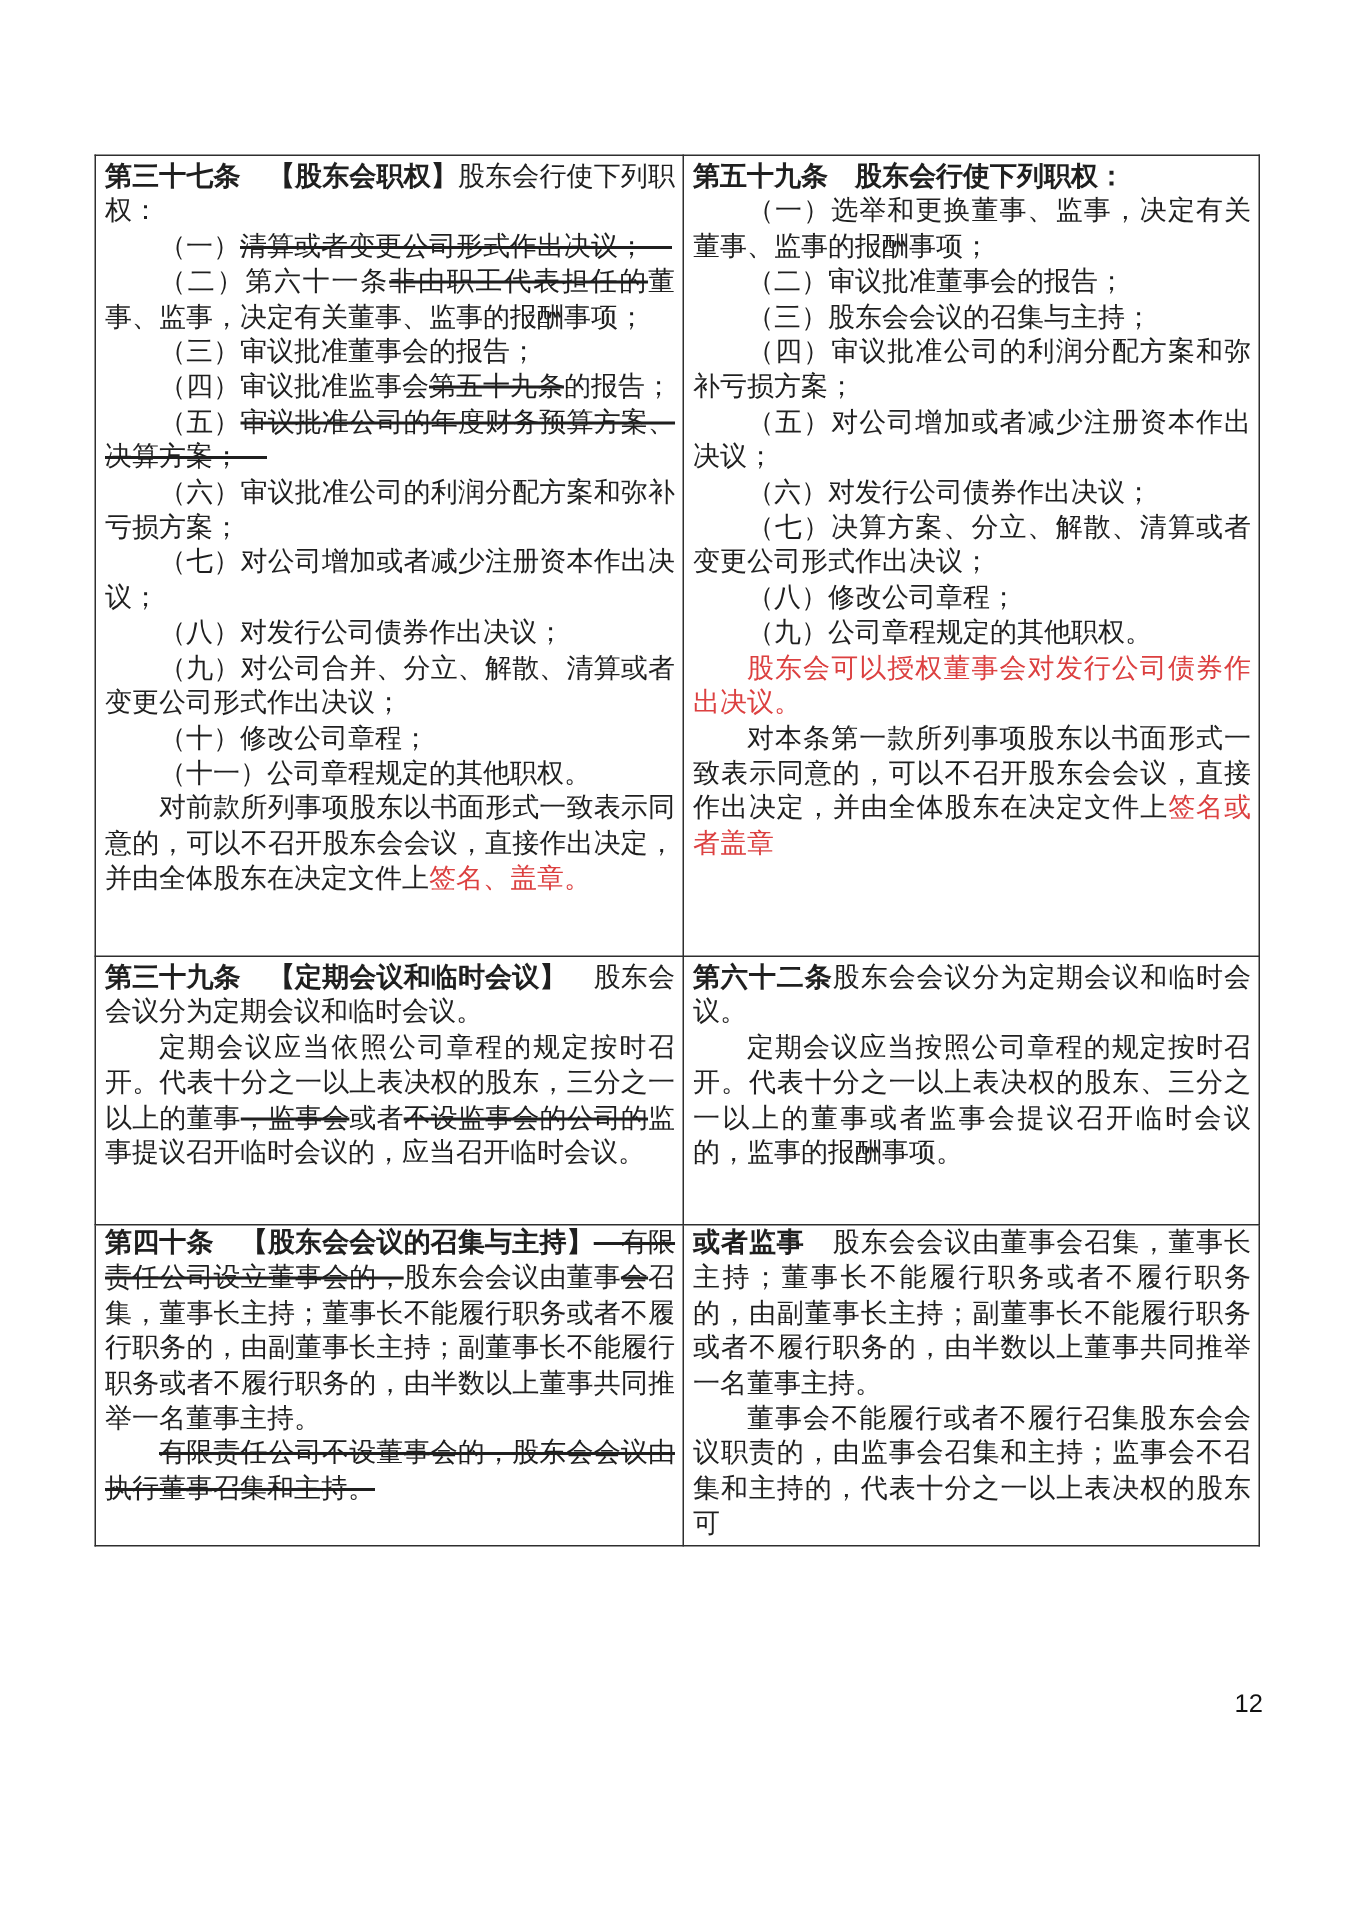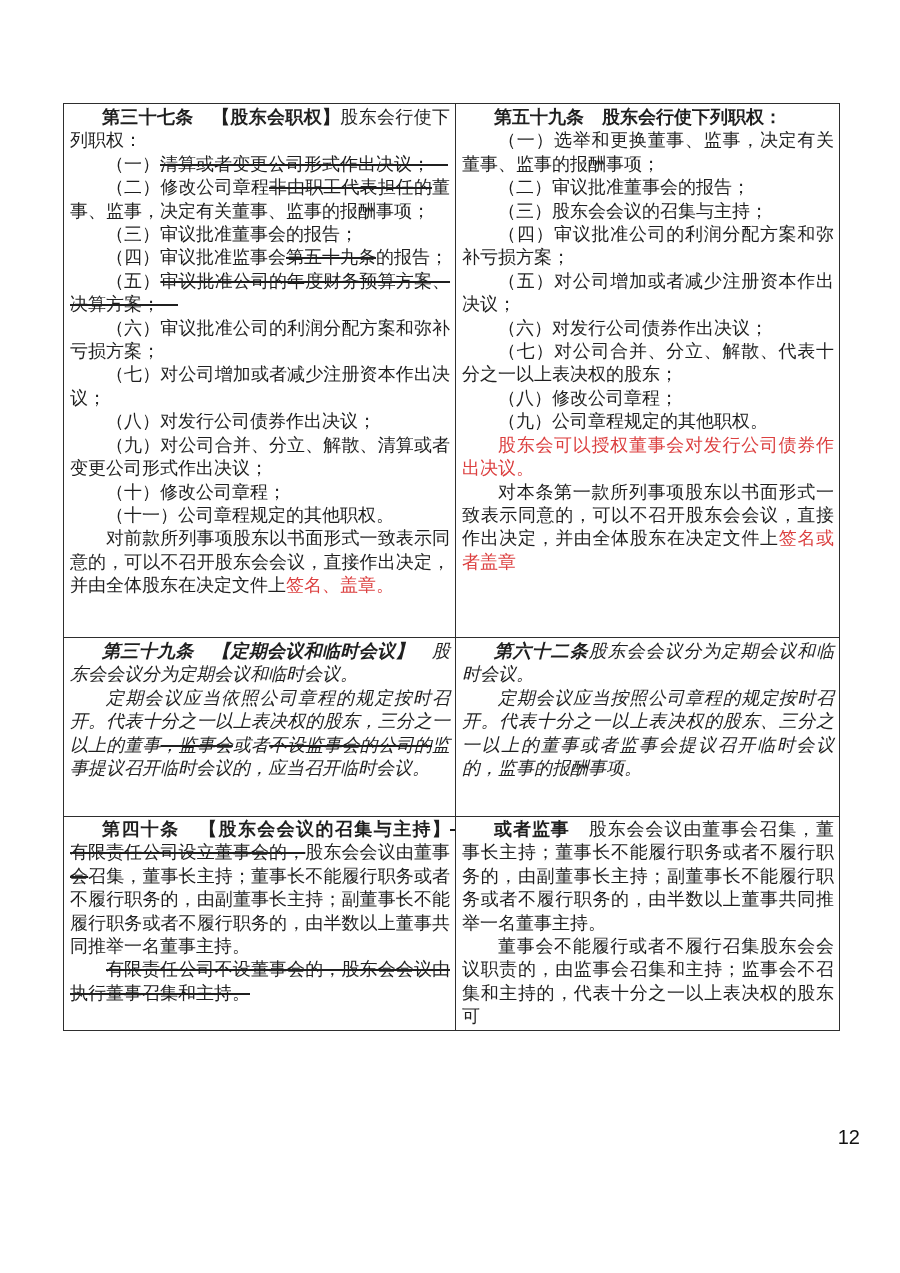--- a/index.html
+++ b/index.html
@@ -24,71 +24,71 @@
     font-size:18px;
     line-height:23.4px;
     color:#1f1f1f;
     text-align:justify;
     overflow:hidden;
   }
   col.c-left  { width:392px; }
   col.c-right { width:384px; }
   tr.row-0 td { height:531px; }
   tr.row-1 td { height:103px; }
-  tr.row-2 td { height:176px;font-style:italic; }
+  tr.row-2 td { height:176px; }
   tr.row-3 td { height:184px;font-family:Liberation Mono, monospace; }
   p.para { margin:0; white-space:pre-wrap; }
   p.para.indent { text-indent:2em; }
-  .run.b  { font-weight:bold;margin-left:32px; }
+  .run.b  { font-weight:bold; }
   .run.s  { text-decoration:line-through; text-decoration-thickness:1.5px; }
   .run.r  { color:#dc4040; }
   .run.rb { color:#dc4040; font-weight:bold; }
   .page-number {
     position:absolute;
-    top:1126px; right:40px;
+    top:1126px; right:58px;
     font-family:"Liberation Sans",sans-serif;
-    font-size:20px;
+    font-size:17px;
     color:#111111;
   }
 </style>
 </head>
 <body>
 
 <div class="page">
   <table class="cmp">
     <colgroup>
       <col class="c-left">
       <col class="c-right">
     </colgroup>
     <tbody>
         <tr class="row-0">
           <td>
             <p class="para"><span class="run b">第三十七条　【股东会职权】</span><span class="run n">股东会行使下列职权：</span></p>
             <p class="para indent"><span class="run n">（一）</span><span class="run s">清算或者变更公司形式作出决议；　</span></p>
-            <p class="para indent"><span class="run n">（二）修改公司章程</span><span class="run s">非由职工代表担任的</span><span class="run n">董事、监事，决定有关董事、监事的报酬事项；</span></p>
+            <p class="para indent"><span class="run n">（二）第六十一条</span><span class="run s">非由职工代表担任的</span><span class="run n">董事、监事，决定有关董事、监事的报酬事项；</span></p>
             <p class="para indent"><span class="run n">（三）审议批准董事会的报告；</span></p>
             <p class="para indent"><span class="run n">（四）审议批准监事会</span><span class="run s">第五十九条</span><span class="run n">的报告；</span></p>
             <p class="para indent"><span class="run n">（五）</span><span class="run s">审议批准公司的年度财务预算方案、决算方案；　</span></p>
             <p class="para indent"><span class="run n">（六）审议批准公司的利润分配方案和弥补亏损方案；</span></p>
             <p class="para indent"><span class="run n">（七）对公司增加或者减少注册资本作出决议；</span></p>
             <p class="para indent"><span class="run n">（八）对发行公司债券作出决议；</span></p>
             <p class="para indent"><span class="run n">（九）对公司合并、分立、解散、清算或者变更公司形式作出决议；</span></p>
             <p class="para indent"><span class="run n">（十）修改公司章程；</span></p>
             <p class="para indent"><span class="run n">（十一）公司章程规定的其他职权。</span></p>
             <p class="para indent"><span class="run n">对前款所列事项股东以书面形式一致表示同意的，可以不召开股东会会议，直接作出决定，并由全体股东在决定文件上</span><span class="run r">签名、盖章。</span></p>
           </td>
           <td>
             <p class="para"><span class="run b">第五十九条　股东会行使下列职权：</span></p>
             <p class="para indent"><span class="run n">（一）选举和更换董事、监事，决定有关董事、监事的报酬事项；</span></p>
             <p class="para indent"><span class="run n">（二）审议批准董事会的报告；</span></p>
             <p class="para indent"><span class="run n">（三）股东会会议的召集与主持；</span></p>
             <p class="para indent"><span class="run n">（四）审议批准公司的利润分配方案和弥补亏损方案；</span></p>
             <p class="para indent"><span class="run n">（五）对公司增加或者减少注册资本作出决议；</span></p>
             <p class="para indent"><span class="run n">（六）对发行公司债券作出决议；</span></p>
-            <p class="para indent"><span class="run n">（七）对公司合并、分立、解散、代表十分之一以上表决权的股东；</span></p>
+            <p class="para indent"><span class="run n">（七）决算方案、分立、解散、清算或者变更公司形式作出决议；</span></p>
             <p class="para indent"><span class="run n">（八）修改公司章程；</span></p>
             <p class="para indent"><span class="run n">（九）公司章程规定的其他职权。</span></p>
             <p class="para indent"><span class="run r">股东会可以授权董事会对发行公司债券作出决议。</span></p>
             <p class="para indent"><span class="run n">对本条第一款所列事项股东以书面形式一致表示同意的，可以不召开股东会会议，直接作出决定，并由全体股东在决定文件上</span><span class="run r">签名或者盖章</span></p>
           </td>
         </tr>
         <tr class="row-2">
           <td>
             <p class="para"><span class="run b">第三十九条　【定期会议和临时会议】</span><span class="run n">　股东会会议分为定期会议和临时会议。</span></p>
             <p class="para indent"><span class="run n">定期会议应当依照公司章程的规定按时召开。代表十分之一以上表决权的股东，三分之一以上的董事</span><span class="run s">，监事会</span><span class="run n">或者</span><span class="run s">不设监事会的公司的</span><span class="run n">监事提议召开临时会议的，应当召开临时会议。</span></p>

